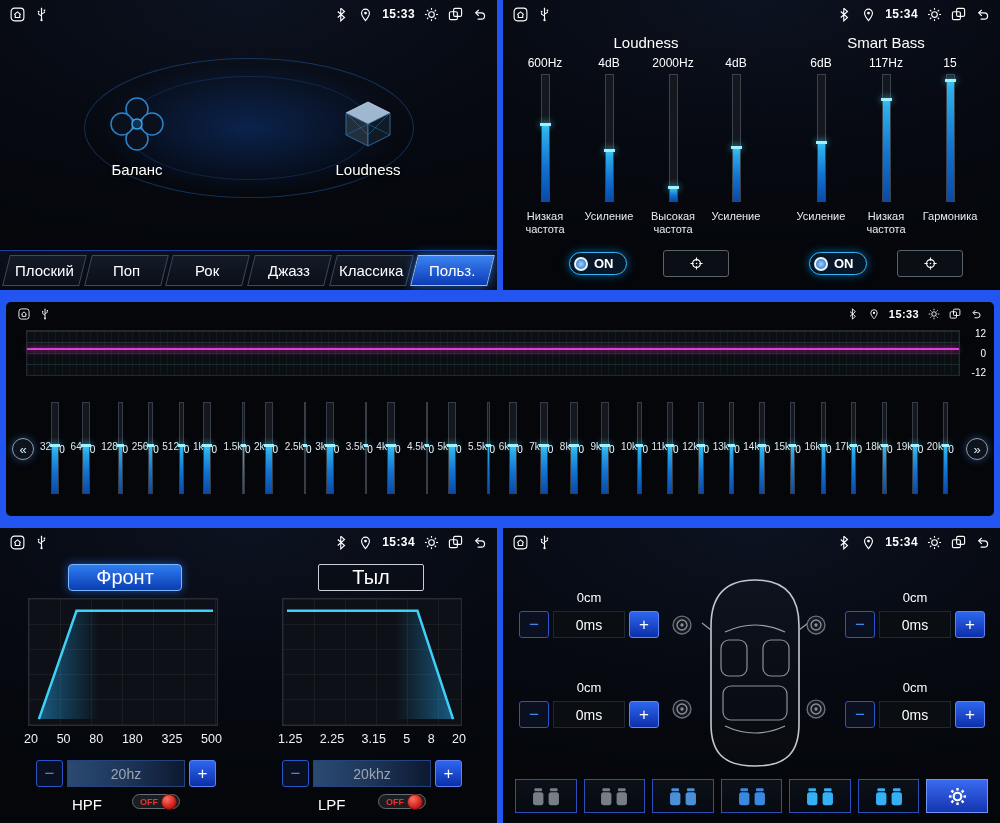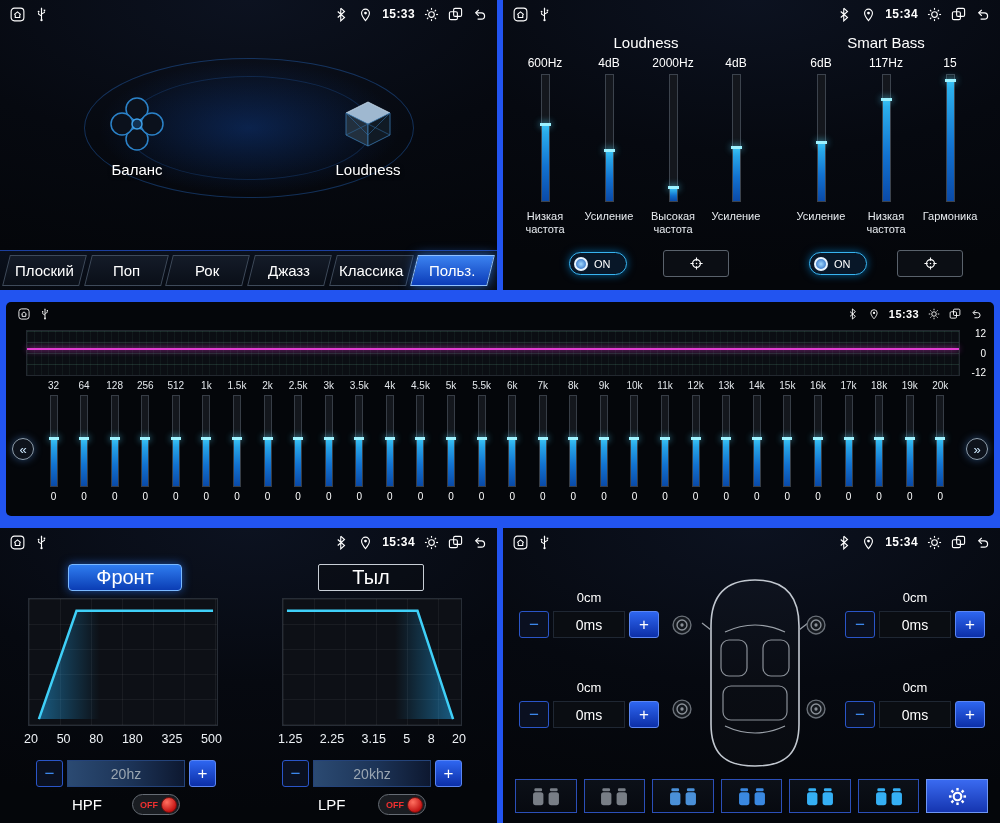--- a/index.html
+++ b/index.html
@@ -70,35 +70,35 @@
   .vfill{position:absolute;left:0;right:0;bottom:0;height:var(--fill,52%);
        background:linear-gradient(180deg,#2fb8f0 0%,#1272d0 55%,#0a4aa8 100%)}
   .vfill::before{content:"";position:absolute;left:-2px;right:-2px;top:-2px;height:3px;
        background:#9df2ff;box-shadow:0 0 7px #55d8ff}
   .loud-lab{font-size:11px;line-height:1.2;margin-top:8px;color:#e8ecf0}
   .toggle{position:absolute;top:252px;width:58px;height:23px;border-radius:12px;border:1px solid #38b4f0;
        background:#081728;box-shadow:0 0 9px rgba(0,160,255,.55);display:flex;align-items:center;
        padding:0 4px;gap:6px;cursor:pointer}
   .toggle .knob{width:14px;height:14px;border-radius:50%;border:2px solid #e8f4ff;
        background:radial-gradient(circle,#9fd8ff 0%,#2a6ac0 90%)}
-  .toggle .tlab{font-size:11px;font-weight:normal}
+  .toggle .tlab{font-size:13px;font-weight:bold}
   #tg1{left:66px}#tg2{left:306px}
   .target-btn{position:absolute;top:250px;width:66px;height:27px;border:1px solid #5a626c;border-radius:3px;
        background:#0b0e14;display:flex;align-items:center;justify-content:center;cursor:pointer}
   #tb1{left:160px}#tb2{left:394px}
 
   
   .eq-graph{position:absolute;left:20px;right:34px;top:28px;height:46px;background:#0b0e13;border:1px solid #232830;
        background-image:repeating-linear-gradient(to bottom,rgba(120,210,170,.15) 0 1px,transparent 1px 11px),
                         repeating-linear-gradient(to right,rgba(120,210,170,.06) 0 1px,transparent 1px 7px)}
   .eq-line{position:absolute;left:0;right:0;top:38%;height:2px;background:#e23ed2;box-shadow:0 0 6px #e23ed2}
   .eq-scale{position:absolute;right:8px;top:26px;width:22px;height:50px;text-align:right;font-size:10px;
        display:flex;flex-direction:column;justify-content:space-between}
   .eq-bands{position:absolute;left:34px;right:40px;top:78px;bottom:2px;display:flex;justify-content:space-between}
-  .band{width:27px;display:flex;flex-direction:column;align-items:center;cursor:pointer}
+  .band{width:27px;display:flex;flex-direction:row;align-items:center;cursor:pointer}
   .bfreq{font-size:10px;height:13px;color:#e4e8ec;white-space:nowrap}
   .vtrack2{position:relative;width:8px;height:92px;background:#14171d;border:1px solid #373d46;margin-top:2px}
   .bval{font-size:10px;margin-top:4px}
   .chev{position:absolute;top:136px;width:22px;height:22px;border-radius:50%;border:1px solid #8fa0b0;
        color:#cfeaff;display:flex;align-items:center;justify-content:center;font-size:13px;
        background:rgba(18,26,36,.7);box-shadow:0 0 8px rgba(90,160,255,.4);cursor:pointer}
   #chevL{left:6px}#chevR{right:6px}
 
   
   .tab{position:absolute;top:36px;height:27px;display:flex;align-items:center;justify-content:center;
@@ -116,21 +116,21 @@
   .hrow{position:absolute;top:232px;height:27px;display:flex;gap:4px}
   #hr1{left:36px}#hr2{left:282px}
   .btn-sq{width:27px;height:27px;border-radius:3px;display:flex;align-items:center;justify-content:center;
        font-size:17px;cursor:pointer;background:#0a1020;border:1px solid #2a55c8;color:#3f8ef5}
   .btn-sq.plus{background:linear-gradient(180deg,#2e66f0,#0c2fa8);border:1px solid #5a86f5;color:#fff}
   .hbar{width:118px;height:27px;border:1px solid #24437a;
        background:linear-gradient(90deg,#2b4a72 0%,#1c3356 55%,#0d1830 100%);
        display:flex;align-items:center;justify-content:center;font-size:14px;color:#9aa6b2;cursor:pointer}
   .flabel{position:absolute;top:268px;font-size:15px}
   #fl1{left:72px}#fl2{left:318px}
-  .toggle-off{position:absolute;top:266px;width:48px;height:21px;border-radius:11px;border:1px solid #666c74;
+  .toggle-off{position:absolute;top:266px;width:48px;height:15px;border-radius:11px;border:1px solid #666c74;
        background:#1a1d22;display:flex;align-items:center;justify-content:space-between;
        padding:0 2px 0 7px;cursor:pointer}
   #to1{left:132px}#to2{left:378px}
   .olab{font-size:9px;color:#f03030;font-weight:bold}
   .oknob{width:16px;height:16px;border-radius:50%;border:1px solid #701010;
        background:radial-gradient(circle at 35% 30%,#ff7060,#c01010 75%)}
 
   
   .car-box{position:absolute;left:192px;top:46px;width:120px;height:198px}
   .spk{position:absolute;width:22px;height:22px}

